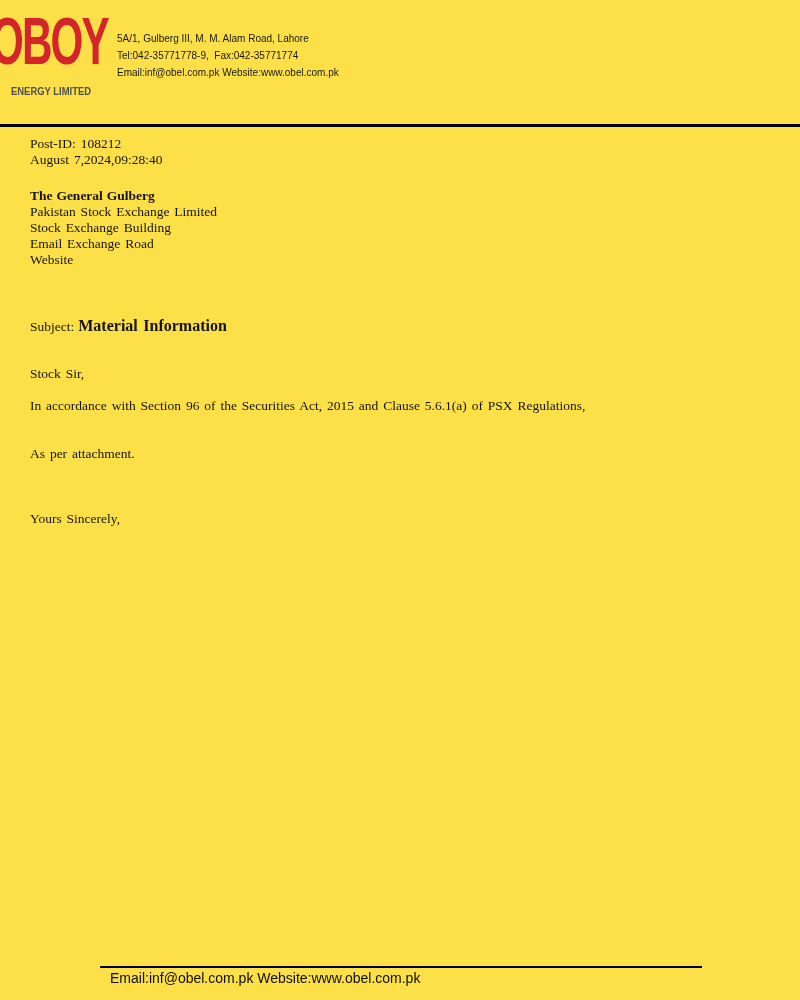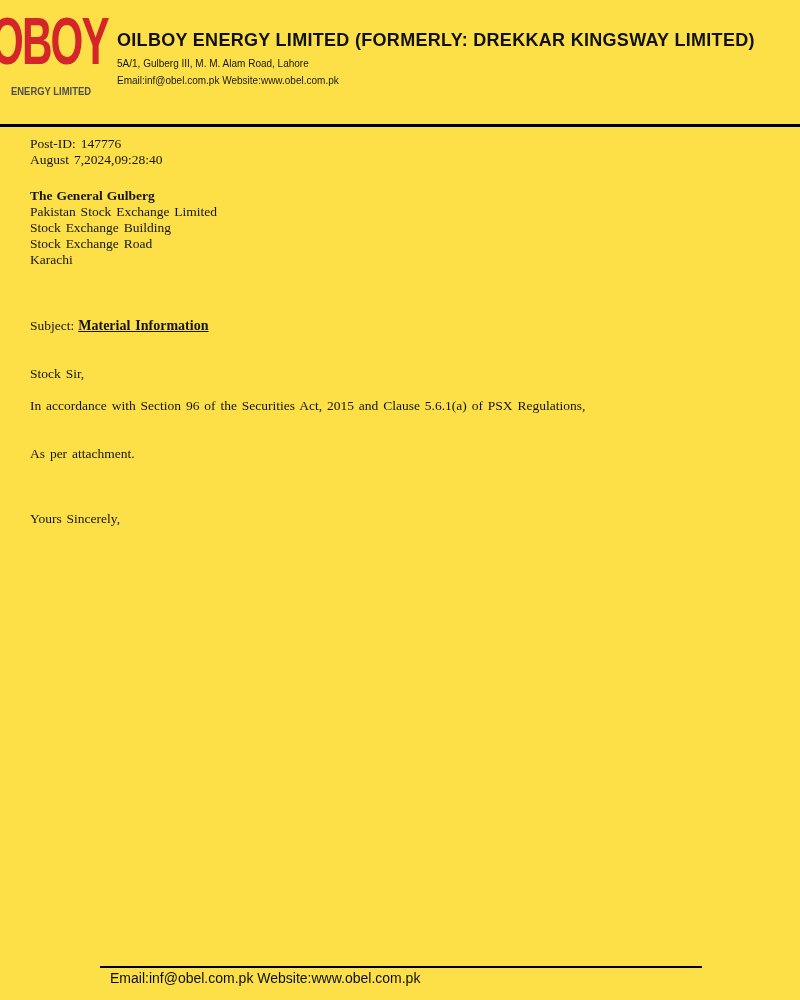--- a/index.html
+++ b/index.html
@@ -50,21 +50,21 @@
   .head-line { font-size: 10px; line-height: 17px; white-space: nowrap; color: #181818; }
 
   .head-rule { position: absolute; left: 0; top: 124px; width: 800px; height: 3px; background: #000; }
 
   
   .serif-block { position: absolute; left: 30px; font-size: 13.5px; line-height: 16px; word-spacing: 1.5px; color: #151515; }
   .meta-block   { top: 136px; }
   .addr-block   { top: 188px; }
   .addr-block .bold-line { font-weight: bold; word-spacing: 0.5px; }
   .subject-block{ top: 318px; }
-  .subject-value { font-weight: bold; font-size: 14px; margin-left: 4px; text-decoration: underline; }
+  .subject-value { font-weight: bold; font-size: 16px; margin-left: 4px; }
   .salutation-block { top: 366px; }
   .para-block   { top: 398px; }
   .attach-block { top: 446px; }
   .closing-block{ top: 511px; }
 
   
   .foot-rule { position: absolute; left: 100px; top: 966px; width: 602px; height: 2px; background: #000; }
   .foot-text {
     position: absolute; left: 110px; top: 970px;
     font-family: "Liberation Sans", sans-serif;
@@ -75,38 +75,38 @@
 <body>
 
 <div class="page">
 
   <div class="logo">
     <span class="logo-word">OBOY</span>
     <span class="logo-tag">ENERGY LIMITED</span>
   </div>
 
   <div class="head-text">
-    <div class="head-title">OILBOY ENERGY LIMITED (FORMERLY: DREKKAR KINGSWAY LIMITED)</div>
     <div class="head-line">5A/1, Gulberg III, M. M. Alam Road, Lahore</div>
+    <div class="head-line">Tel:042-35771778-9,&nbsp; Fax:042-35771774</div>
     <div class="head-line">Email:inf@obel.com.pk Website:www.obel.com.pk</div>
   </div>
 
   <div class="head-rule"></div>
 
   <div class="serif-block meta-block">
-    <div>Post-ID: 147776</div>
+    <div>Post-ID: 108212</div>
     <div>August 7,2024,09:28:40</div>
   </div>
 
   <div class="serif-block addr-block">
     <div class="bold-line">The General Gulberg</div>
     <div>Pakistan Stock Exchange Limited</div>
     <div>Stock Exchange Building</div>
-    <div>Stock Exchange Road</div>
-    <div>Karachi</div>
+    <div>Email Exchange Road</div>
+    <div>Website</div>
   </div>
 
   <div class="serif-block subject-block">
     <span>Subject:</span><span class="subject-value">Material Information</span>
   </div>
 
   <div class="serif-block salutation-block">Stock Sir,</div>
 
   <div class="serif-block para-block">
     <div>In accordance with Section 96 of the Securities Act, 2015 and Clause 5.6.1(a) of PSX Regulations,</div>

